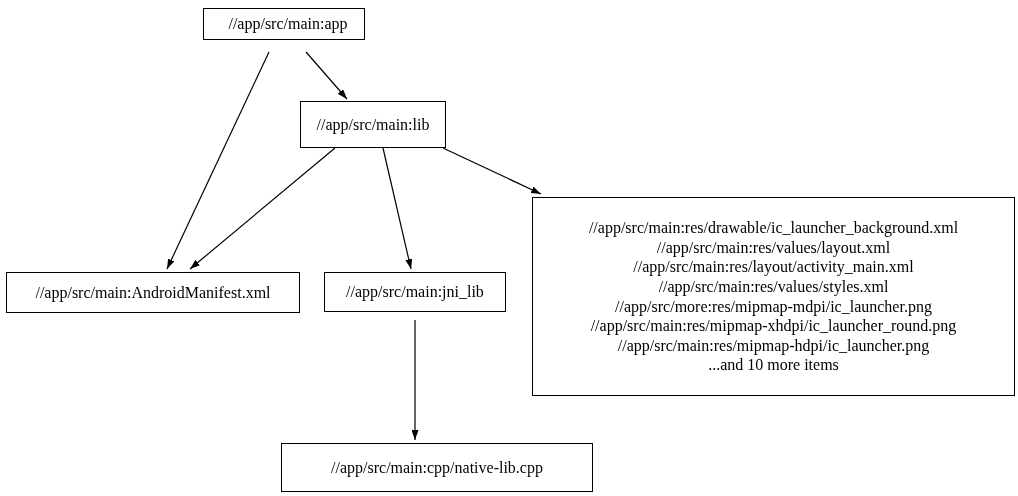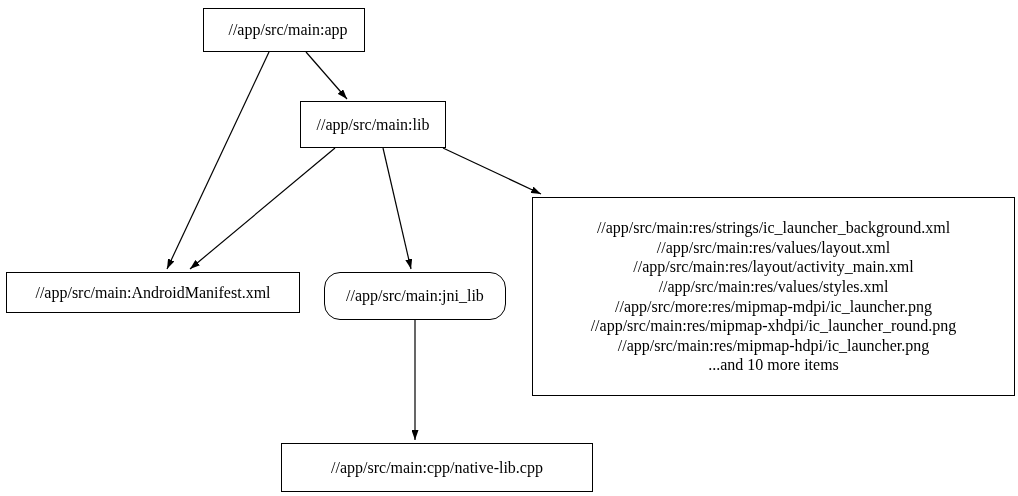--- a/index.html
+++ b/index.html
@@ -31,24 +31,24 @@
     box-sizing: border-box;
     border: 1px solid #000000;
     background: #ffffff;
     display: flex;
     align-items: center;
     justify-content: center;
     text-align: center;
     font-size: 16px;
     white-space: nowrap;
   }
-  .node-app      { left: 203px; top: 8px;   width: 162px; height: 44px; padding-left: 8px; }
+  .node-app      { left: 203px; top: 8px;   width: 162px; height: 32px; padding-left: 8px; }
   .node-lib      { left: 300px; top: 101px; width: 146px; height: 47px; }
   .node-manifest { left: 6px;   top: 272px; width: 294px; height: 41px; }
-  .node-jni      { left: 324px; top: 272px; width: 182px; height: 48px; border-radius: 16px; }
+  .node-jni      { left: 324px; top: 272px; width: 182px; height: 40px; }
   .node-res      { left: 532px; top: 197px; width: 483px; height: 199px;
                    flex-direction: column; justify-content: center; }
   .node-cpp      { left: 281px; top: 443px; width: 312px; height: 49px; }
   .node-res .res-line {
     line-height: 19.6px;
     font-size: 16px;
   }
 </style>
 </head>
 <body>
@@ -79,21 +79,21 @@
 
   <div class="node node-manifest">
     <span>//app/src/main:AndroidManifest.xml</span>
   </div>
 
   <div class="node node-jni">
     <span>//app/src/main:jni_lib</span>
   </div>
 
   <div class="node node-res">
-    <div class="res-line">//app/src/main:res/strings/ic_launcher_background.xml</div>
+    <div class="res-line">//app/src/main:res/drawable/ic_launcher_background.xml</div>
     <div class="res-line">//app/src/main:res/values/layout.xml</div>
     <div class="res-line">//app/src/main:res/layout/activity_main.xml</div>
     <div class="res-line">//app/src/main:res/values/styles.xml</div>
     <div class="res-line">//app/src/more:res/mipmap-mdpi/ic_launcher.png</div>
     <div class="res-line">//app/src/main:res/mipmap-xhdpi/ic_launcher_round.png</div>
     <div class="res-line">//app/src/main:res/mipmap-hdpi/ic_launcher.png</div>
     <div class="res-line">...and 10 more items</div>
   </div>
 
   <div class="node node-cpp">

